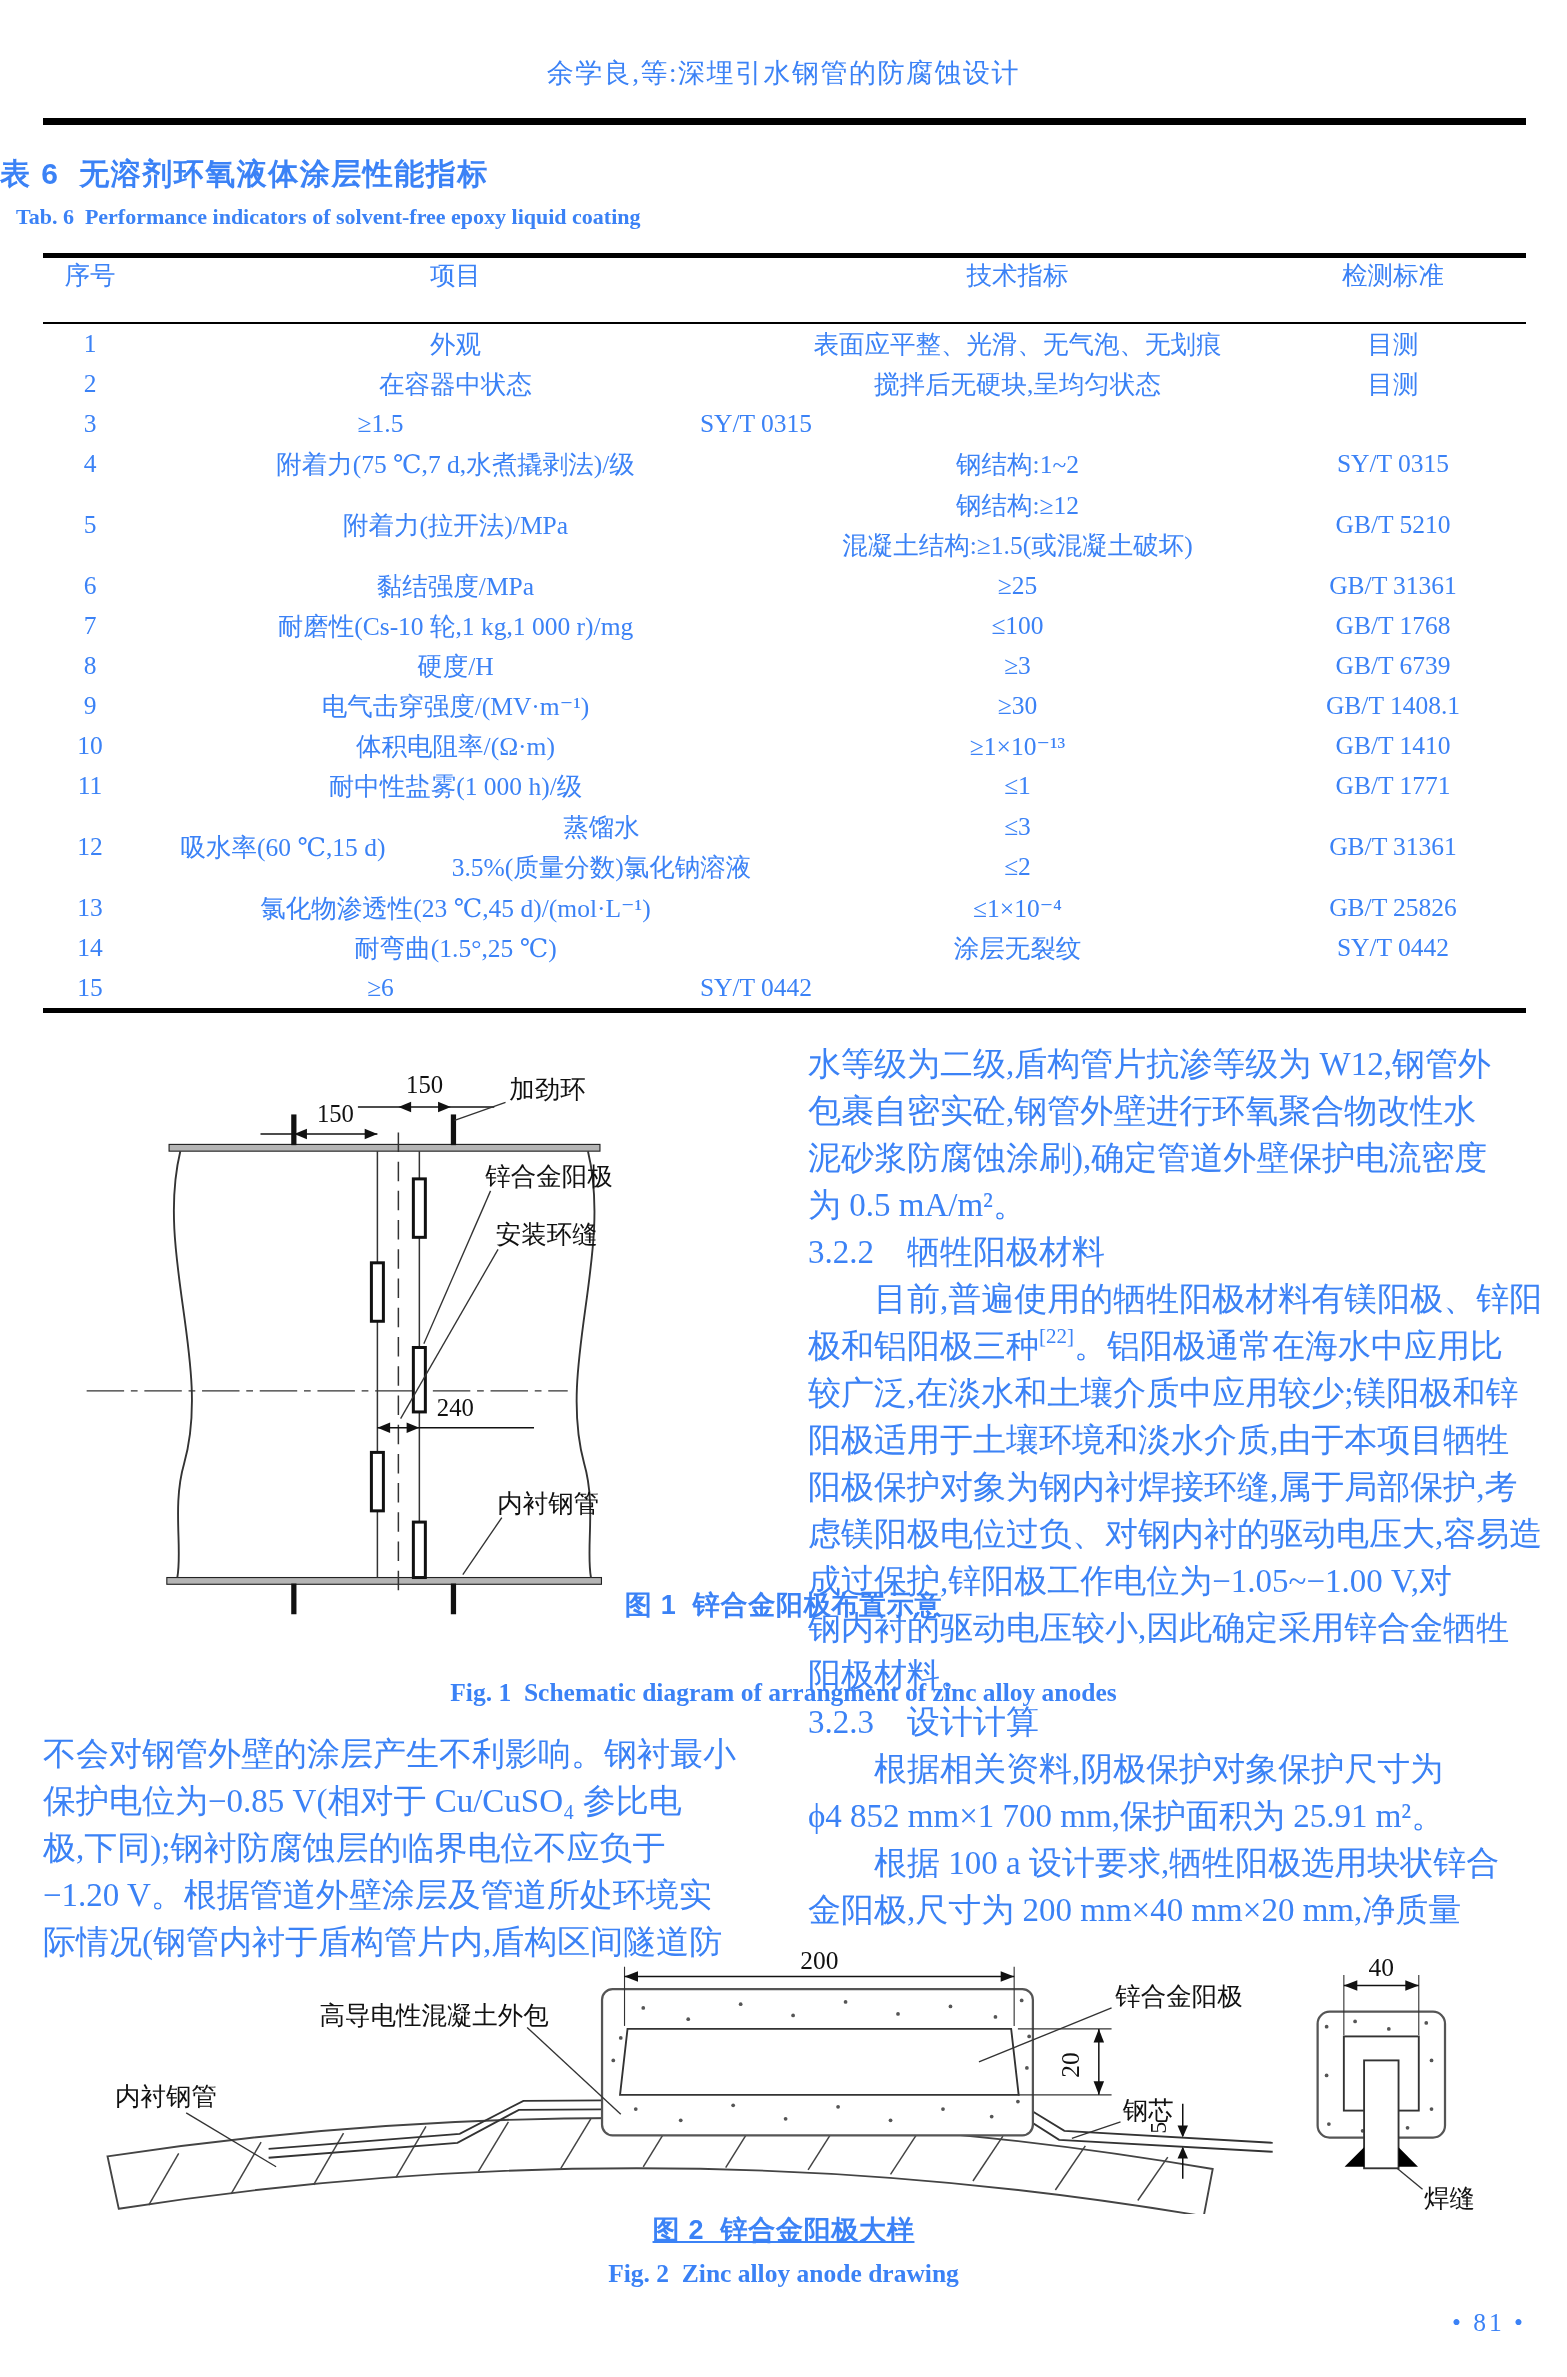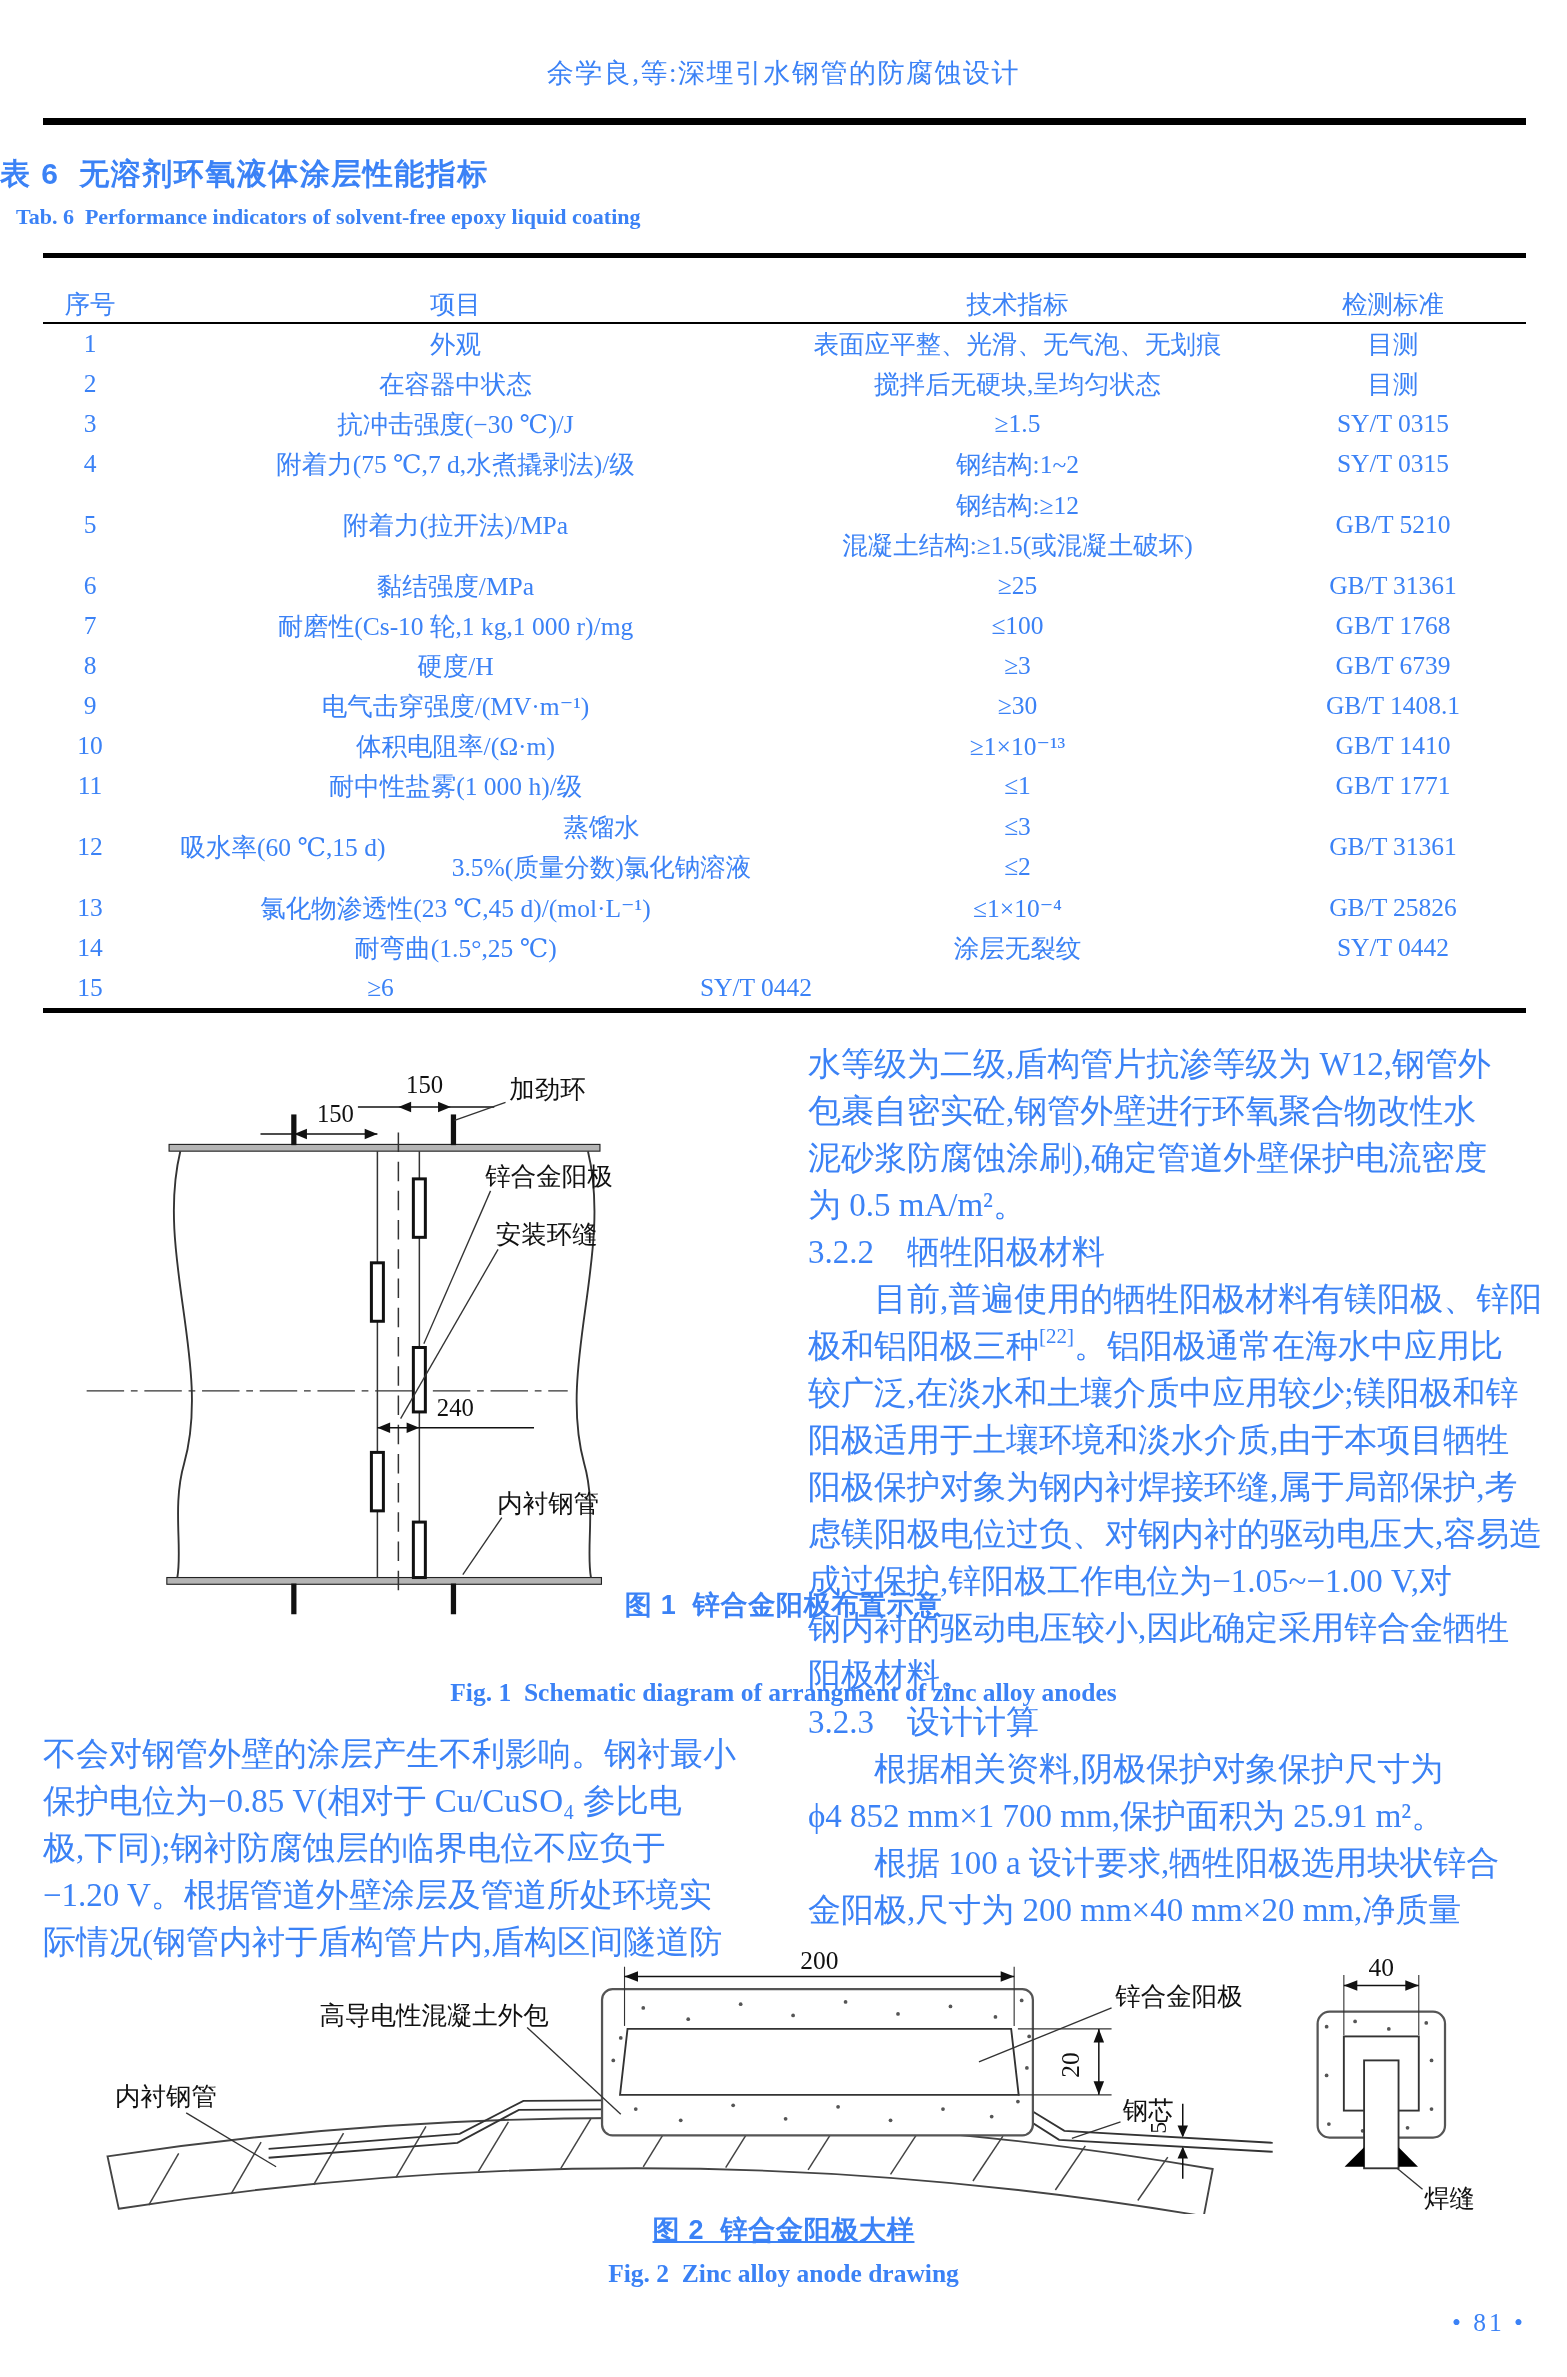--- a/index.html
+++ b/index.html
@@ -6,21 +6,21 @@
   .page{position:relative;width:1567px;height:2377px;background:#ffffff;color:#3b82f6;
         font-family:"Liberation Serif","DejaVu Serif",serif;overflow:hidden;}
   .center{text-align:center;}
   .pgheader{position:absolute;top:55px;left:0;width:100%;font-size:27px;letter-spacing:1.5px;}
   .rule{position:absolute;top:118px;left:43px;width:1483px;height:6.7px;background:#000;}
   .t6zh{position:absolute;top:154px;left:0;width:100%;font-size:30px;font-weight:bold;
         font-family:"Liberation Sans","DejaVu Sans",sans-serif;letter-spacing:1.5px;}
   .t6en{position:absolute;top:204px;left:16px;width:100%;font-size:22px;font-weight:bold;}
   
   .tbl{position:absolute;top:253px;left:43px;width:1483px;border-top:5.2px solid #000;border-bottom:5.2px solid #000;font-size:25.5px;}
-  .thead{display:flex;align-items:flex-end;height:64px;border-bottom:2.2px solid #000;}
+  .thead{display:flex;align-items:flex-start;height:64px;border-bottom:2.2px solid #000;}
   .trow{display:flex;align-items:center;height:40px;}
   .trow.tall{height:82px;}
   .c1{width:94px;text-align:center;flex:none;}
   .c2{width:637px;text-align:center;flex:none;}
   .c3{width:487px;text-align:center;flex:none;}
   .c4{width:264px;text-align:center;flex:none;}
   .stack{display:flex;flex-direction:column;justify-content:center;}
   .stack>div{height:40px;display:flex;align-items:center;justify-content:center;}
   .r12wrap{display:flex;align-items:center;width:637px;flex:none;}
   .r12item{width:292px;text-align:center;flex:none;}
@@ -67,21 +67,20 @@
       <div class="c4">目测</div>
     </div>
     <div class="trow">
       <div class="c1">2</div>
       <div class="c2">在容器中状态</div>
       <div class="c3">搅拌后无硬块,呈均匀状态</div>
       <div class="c4">目测</div>
     </div>
     <div class="trow">
       <div class="c1">3</div>
-      <div class="c2">抗冲击强度(−30 ℃)/J</div>
       <div class="c3">≥1.5</div>
       <div class="c4">SY/T 0315</div>
     </div>
     <div class="trow">
       <div class="c1">4</div>
       <div class="c2">附着力(75 ℃,7 d,水煮撬剥法)/级</div>
       <div class="c3">钢结构:1~2</div>
       <div class="c4">SY/T 0315</div>
     </div>
     <div class="trow tall">

